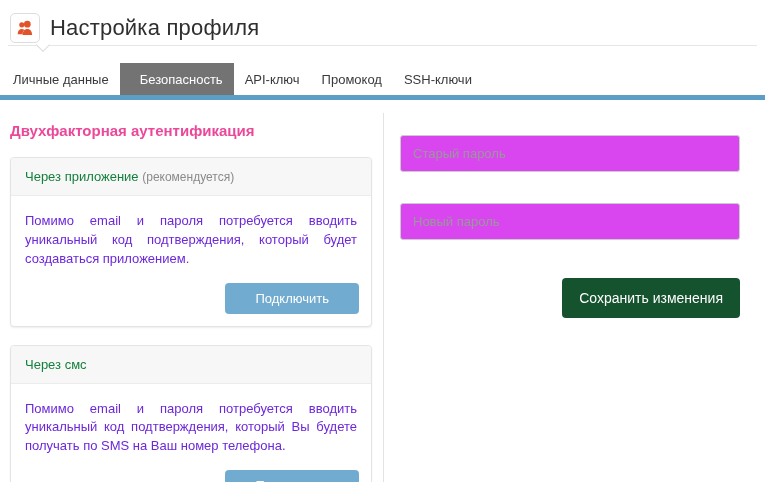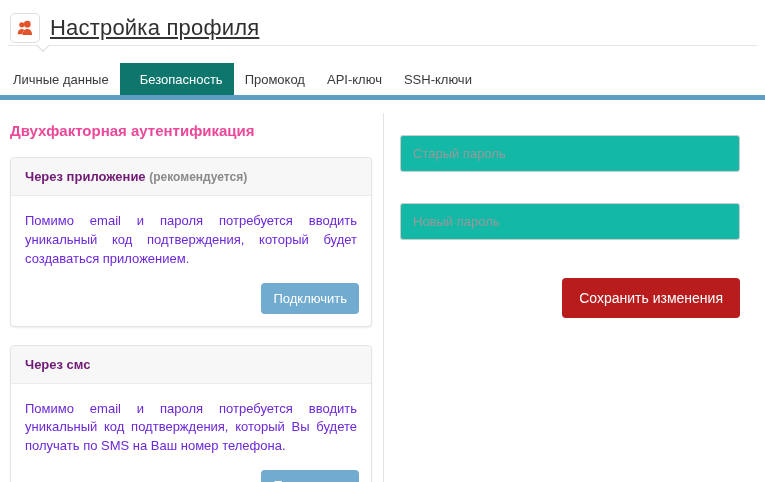--- a/index.html
+++ b/index.html
@@ -13,21 +13,20 @@
   }
   .page { padding: 0 8px; }
 
   
   .header {
     display: flex;
     align-items: center;
     gap: 10px;
     padding: 11px 2px 0 2px;
     height: 44px;
-    text-decoration: underline;
   }
   .header-icon-box {
     width: 30px; height: 30px;
     border: 1px solid #ddd;
     border-radius: 5px;
     background: #fff;
     display: flex; align-items: center; justify-content: center;
     flex: 0 0 auto;
   }
   .header-icon-box svg { width: 20px; height: 20px; }
@@ -63,21 +62,21 @@
     margin-left: -6px;
   }
   .tab {
     font-size: 13px;
     color: #3a3a3a;
     padding: 9px 11px 8px 11px;
     cursor: pointer;
     white-space: nowrap;
   }
   .tab.active {
-    background: #0f766e;
+    background: #737373;
     color: #fff;
     padding-left: 20px;
   }
   .tab-bar {
     height: 5px;
     background: #5d9ec6;
     margin: 0 -8px 0 -8px;
   }
 
   
@@ -113,63 +112,63 @@
     background: #fff;
     box-shadow: 0 1px 2px rgba(0,0,0,0.07);
   }
   .card-header {
     background: #f7f7f7;
     border-bottom: 1px solid #ececec;
     border-radius: 4px 4px 0 0;
     padding: 11px 14px;
     font-size: 13px;
   }
-  .card-title { font-weight: bold; color: #701a75; }
-  .card-note { font-weight: bold; color: #8a8a8a; font-size: 12px; text-align: center; }
+  .card-title { font-weight: normal; color: #15803d; }
+  .card-note { font-weight: normal; color: #8a8a8a; font-size: 12px; text-align: center; }
   .card-body {
     padding: 16px 14px 6px 14px;
     font-size: 13px;
     color: #6d28d9;
     line-height: 1.45;
     text-align: justify;
   }
   .card-actions {
     text-align: right;
     padding: 8px 12px 12px 14px;
   }
   .btn-connect {
     background: #72abd0;
     color: #fff;
     border: none;
     border-radius: 4px;
-    padding: 8px 12px;
+    padding: 8px 30px;
     font-size: 13px;
     font-family: inherit;
     cursor: pointer;
   }
 
   
   .pw-form { margin-top: 22px; }
   .pw-input {
     display: block;
     width: 100%;
     height: 37px;
     border: 1px solid #ccc;
     border-radius: 3px;
     padding: 0 12px;
     font-size: 13px;
     font-family: inherit;
     color: #333;
     margin-bottom: 31px;
-    background: #14b8a6;
+    background: #d946ef;
   }
   .pw-input::placeholder { color: #999; opacity: 1; }
   .save-row { text-align: right; margin-top: 38px; }
   .btn-save {
-    background: #b91c1c;
+    background: #14532d;
     color: #fff;
     border: none;
     border-radius: 4px;
     padding: 12px 17px;
     font-size: 14px;
     font-family: inherit;
     cursor: pointer;
   }
 </style>
 </head>
@@ -190,22 +189,22 @@
     </span>
     <h1 class="page-title">Настройка профиля</h1>
   </div>
   <div class="header-divider">
     <span class="notch"></span>
   </div>
 
   <div class="tabs">
     <div class="tab">Личные данные</div>
     <div class="tab active">Безопасность</div>
+    <div class="tab">API-ключ</div>
     <div class="tab">Промокод</div>
-    <div class="tab">API-ключ</div>
     <div class="tab">SSH-ключи</div>
   </div>
   <div class="tab-bar"></div>
 
   <div class="content">
 
     <div class="col-left">
       <div class="section-heading">Двухфакторная аутентификация</div>
 
       <div class="card">

